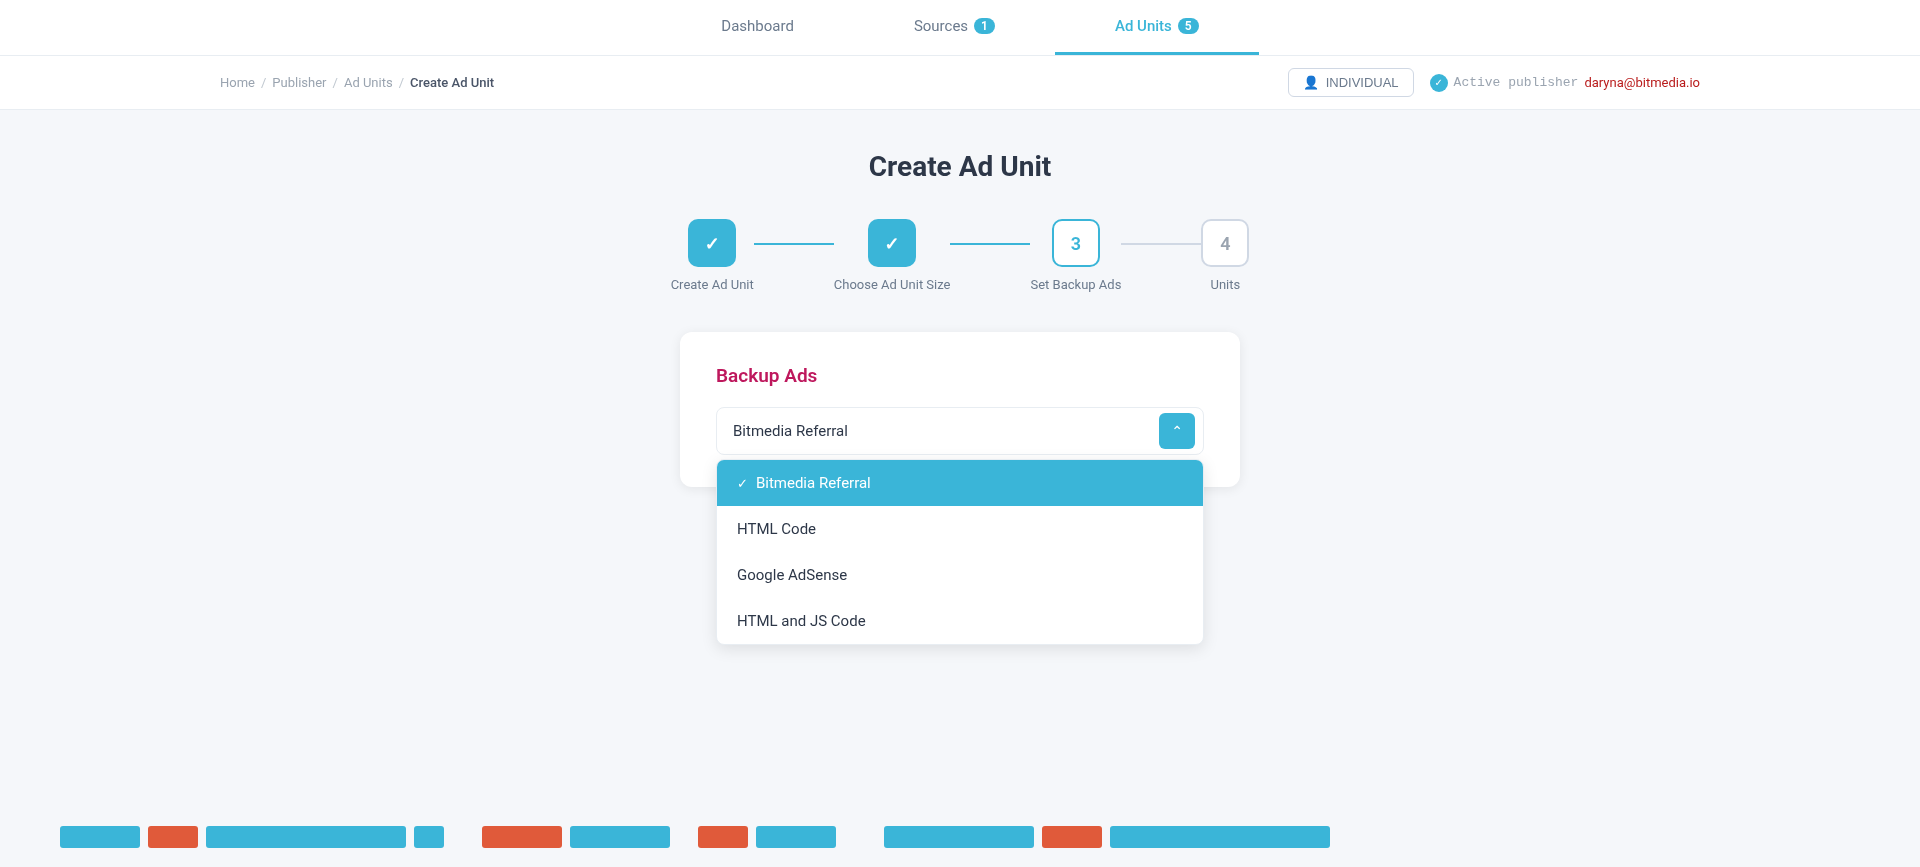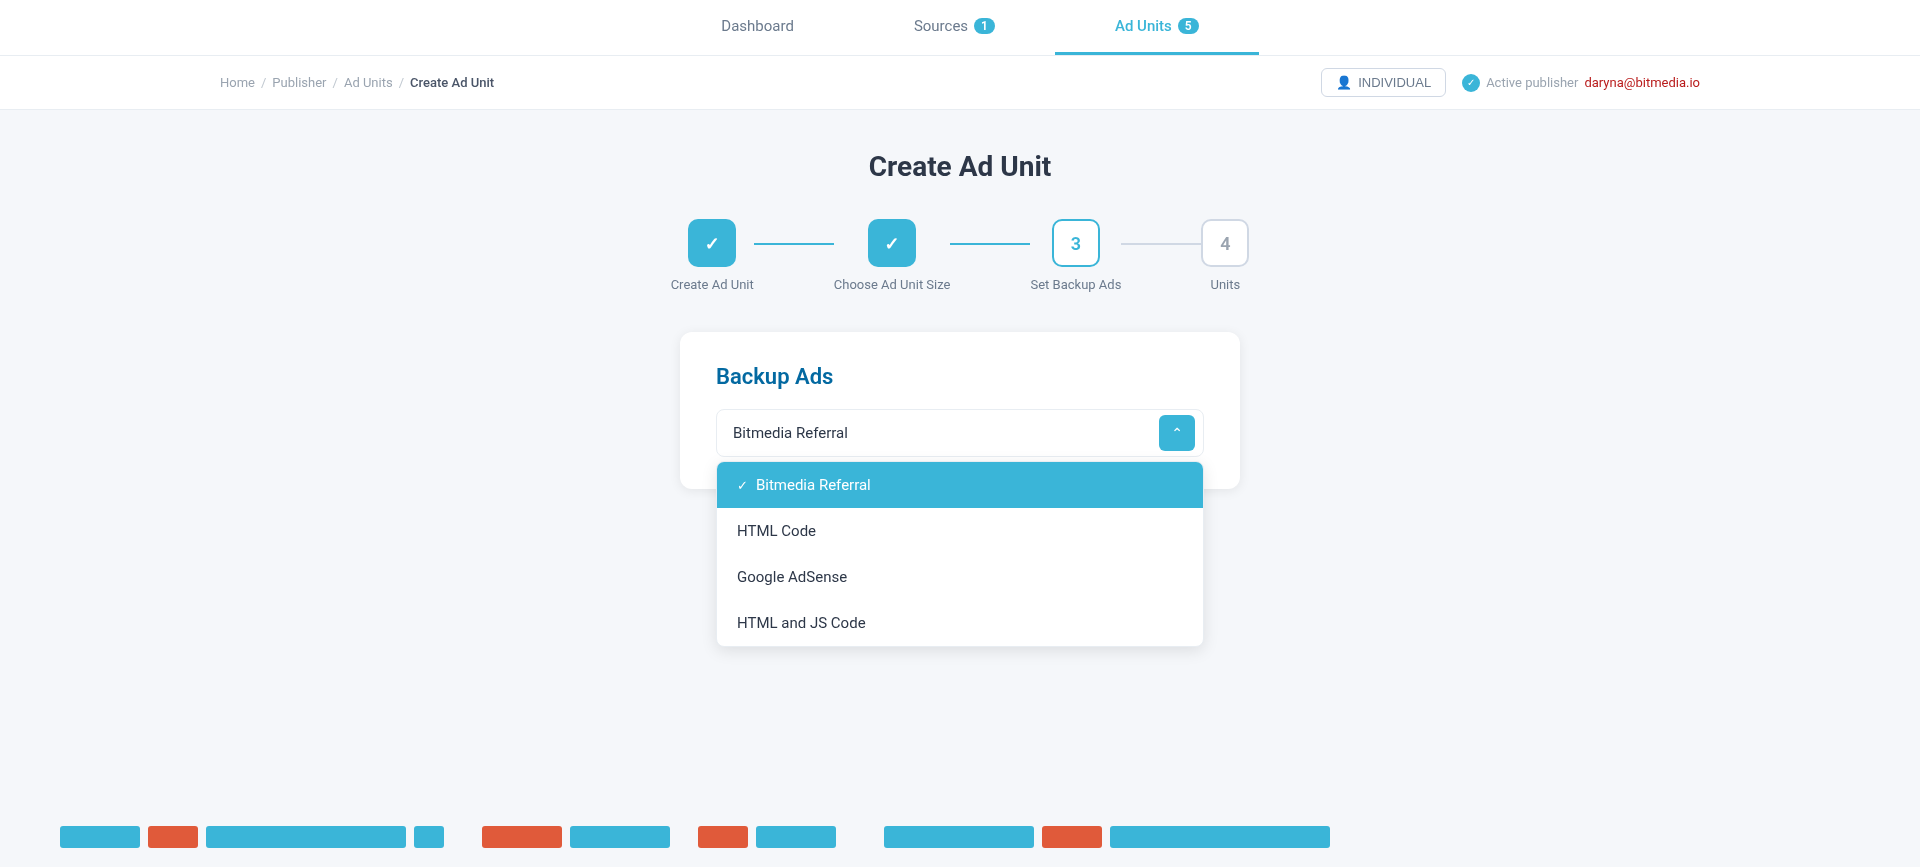--- a/index.html
+++ b/index.html
@@ -102,21 +102,21 @@
       width: 18px;
       height: 18px;
       border-radius: 50%;
       background: #3ab5d8;
       display: flex;
       align-items: center;
       justify-content: center;
       color: #fff;
       font-size: 10px;
     }
-    .active-publisher .pub-label { color: #9aa4b0; }
+    .active-publisher .pub-label { color: #9aa4b0; font-family: Liberation Mono, monospace; }
     .active-publisher .pub-email { color: #b91c1c; }
 
     
     .main-content {
       padding: 40px 20px 20px;
       display: flex;
       flex-direction: column;
       align-items: center;
     }
     .page-title {
@@ -183,23 +183,23 @@
     
     .card {
       background: #fff;
       border-radius: 12px;
       box-shadow: 0 2px 12px rgba(0,0,0,0.08);
       padding: 32px 36px;
       width: 560px;
       position: relative;
     }
     .card-title {
-      font-size: 22px;
+      font-size: 19px;
       font-weight: 600;
-      color: #0369a1;
+      color: #be185d;
       margin-bottom: 20px;
     }
 
     
     .dropdown-wrapper {
       position: relative;
     }
     .dropdown-trigger {
       width: 100%;
       height: 48px;

